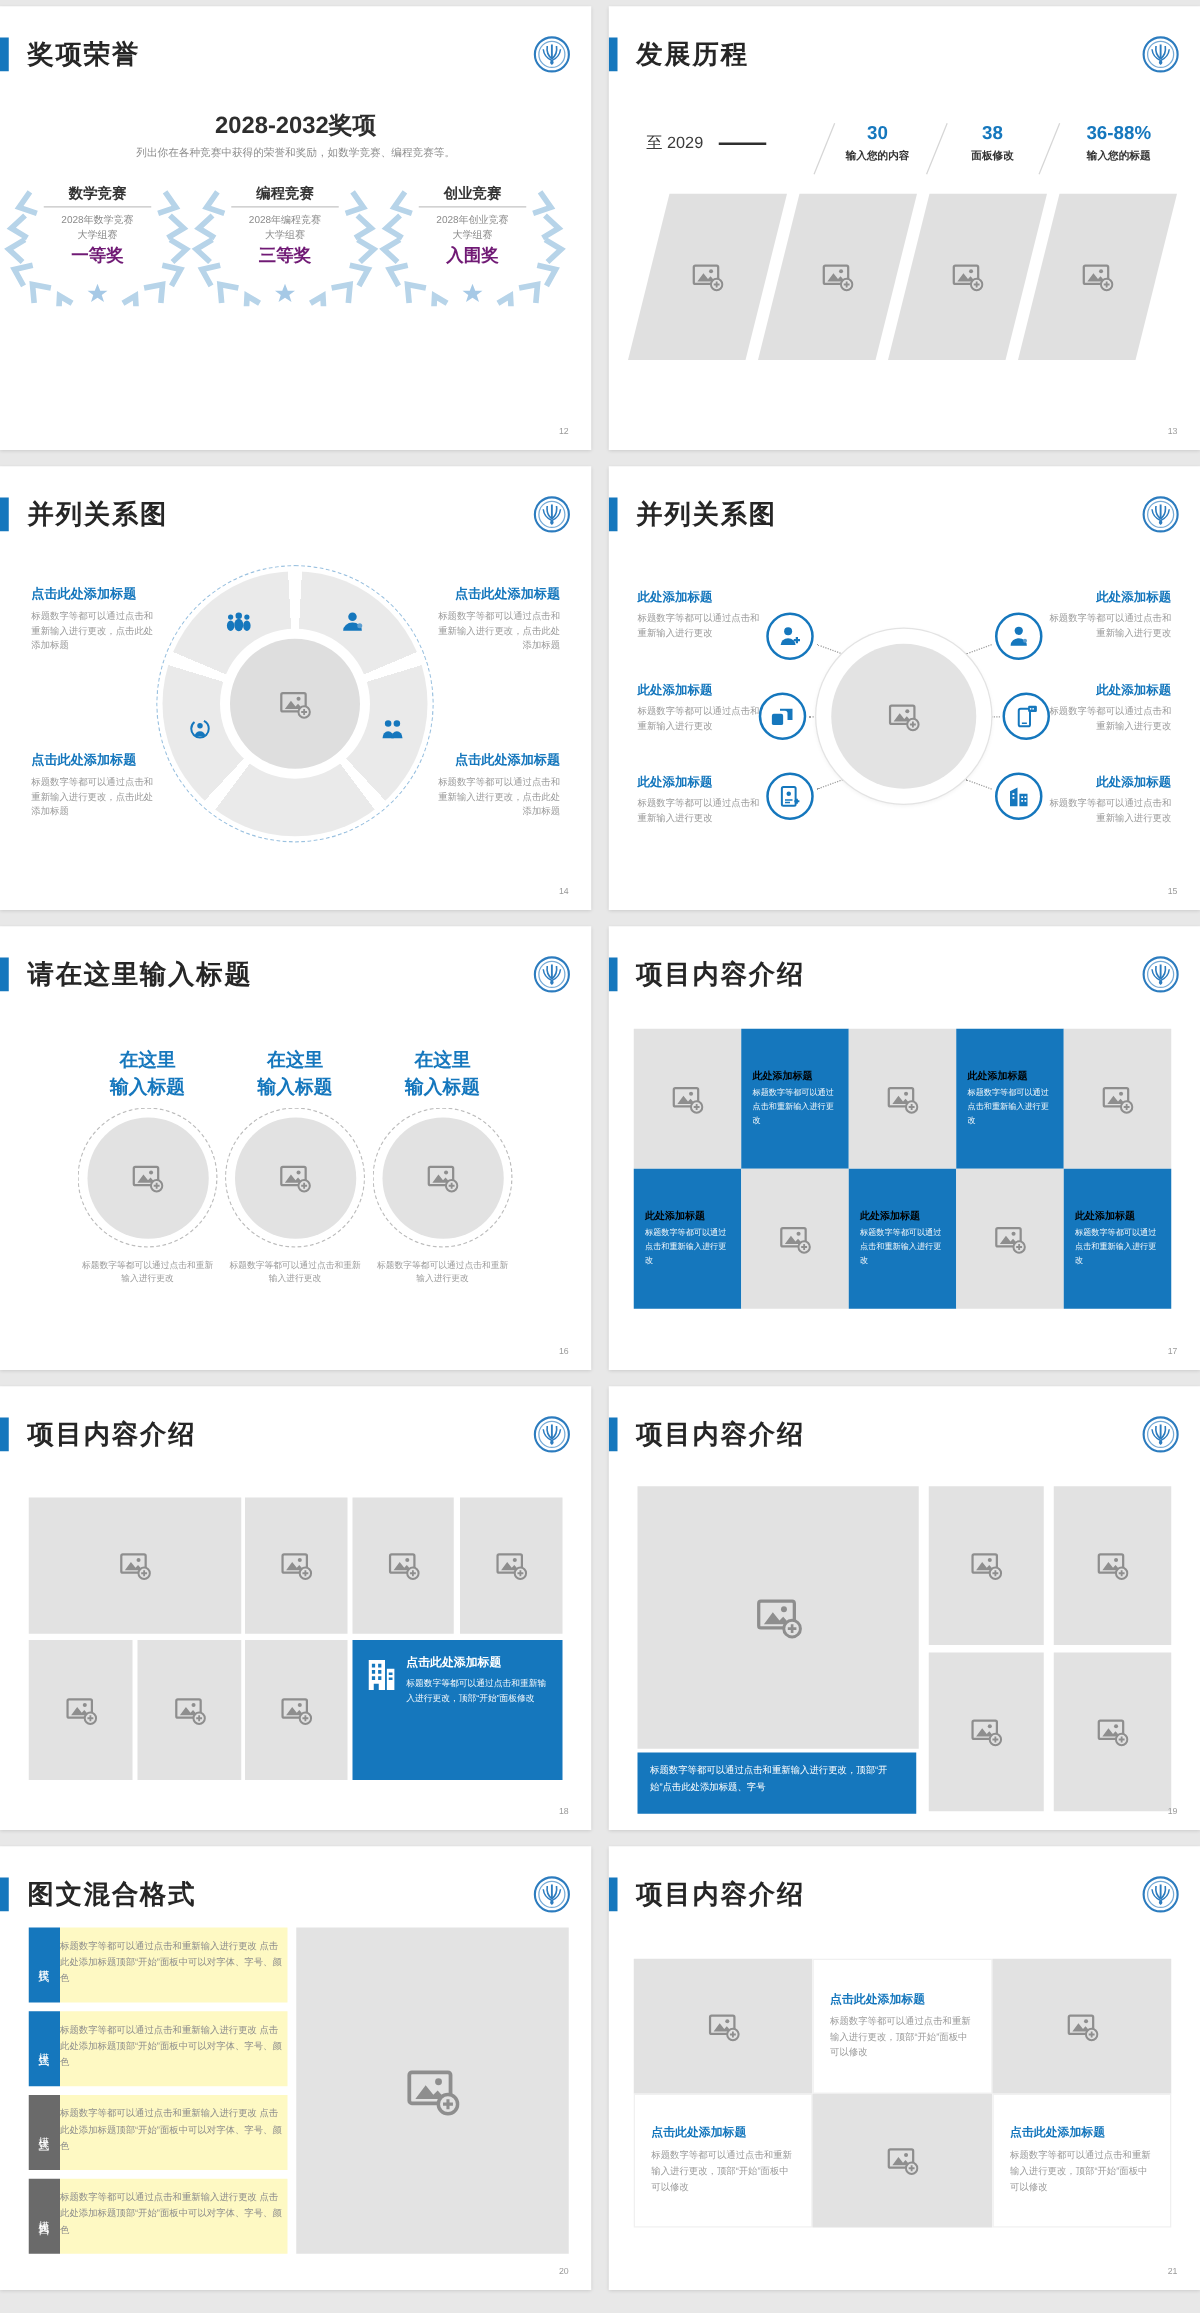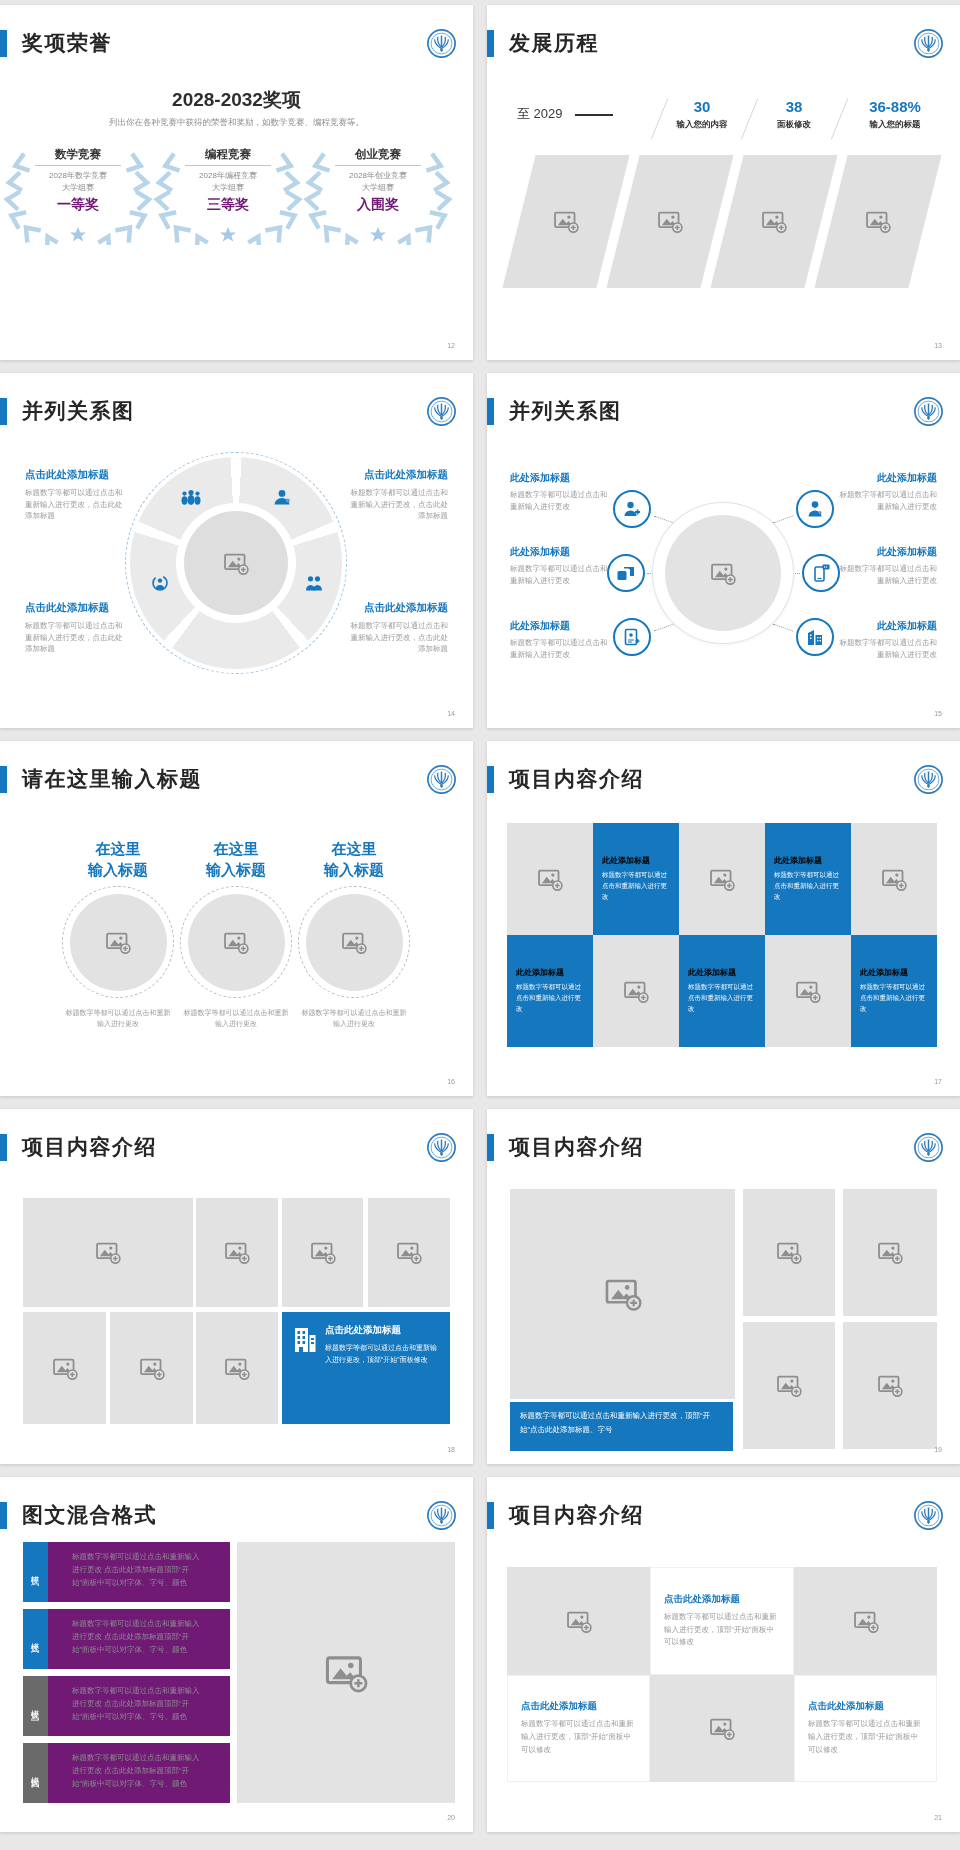--- a/index.html
+++ b/index.html
@@ -77,21 +77,21 @@
 .s18-blue{position:absolute;left:282px;top:203px;width:168px;height:112px;padding:12px 11px;display:flex;gap:8px}
 .s18-blue .bld{flex:0 0 24px;padding-top:2px}
 .s18-blue .h{font-size:9.5px;font-weight:bold;margin-bottom:5px}
 .s18-blue .b{font-size:7px;line-height:1.75;color:rgba(255,255,255,.95)}
 
 .s19-cap{position:absolute;left:23px;top:293px;width:223px;height:49px;padding:7px 10px;font-size:7.5px;line-height:1.85}
 
 .s20-row{position:absolute;left:23px;width:207px;height:60px;display:flex}
 .s20-tab{width:25px;background:#1577bd;color:#fff;display:flex;align-items:center;justify-content:center;writing-mode:vertical-rl;font-size:8.5px;letter-spacing:2px}
 .s20-tab.dark{background:#6a6a6a}
-.s20-box{flex:1;background:#701a75;padding:9px 24px;font-size:7.5px;color:#8d8d8d;line-height:1.7}
+.s20-box{flex:1;background:#fef9c3;padding:9px 0;font-size:7.5px;color:#8d8d8d;line-height:1.7}
 
 .s21-grid{position:absolute;left:20px;top:90px;width:430px;height:215px;display:grid;grid-template-columns:143px 144px 143px;grid-template-rows:108px 107px}
 .s21-cell{display:flex;align-items:center;justify-content:center}
 .s21-cell.img{background:#e2e2e2}
 .s21-cell.txt{background:#fff;border:1px solid #f0f0f0;flex-direction:column;align-items:flex-start;justify-content:center;padding:10px 13px}
 .s21-cell.txt .h{font-size:9.5px;font-weight:bold;color:#1577bd;margin-bottom:5px}
 .s21-cell.txt .b{font-size:7.5px;color:#9b9b9b;line-height:1.7}
 </style>
 </head>
 <body>

